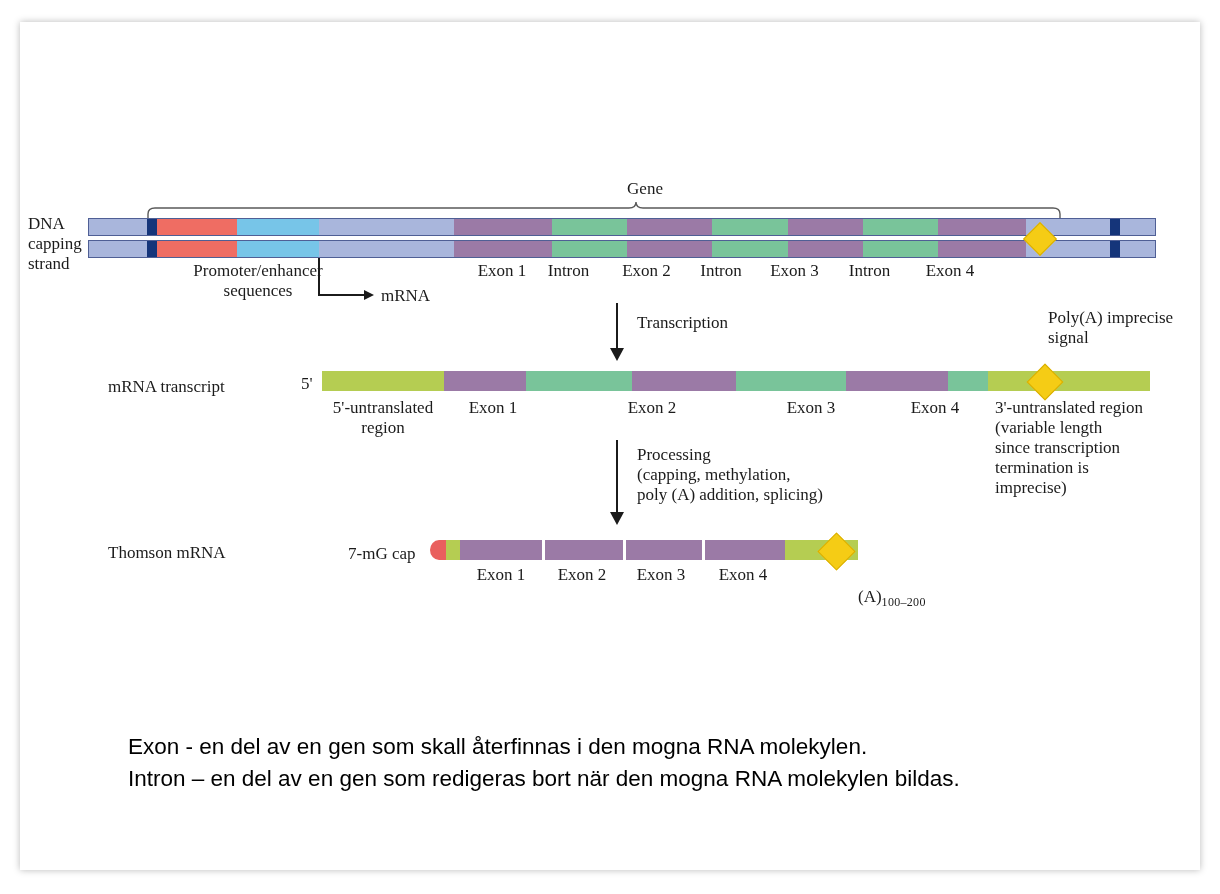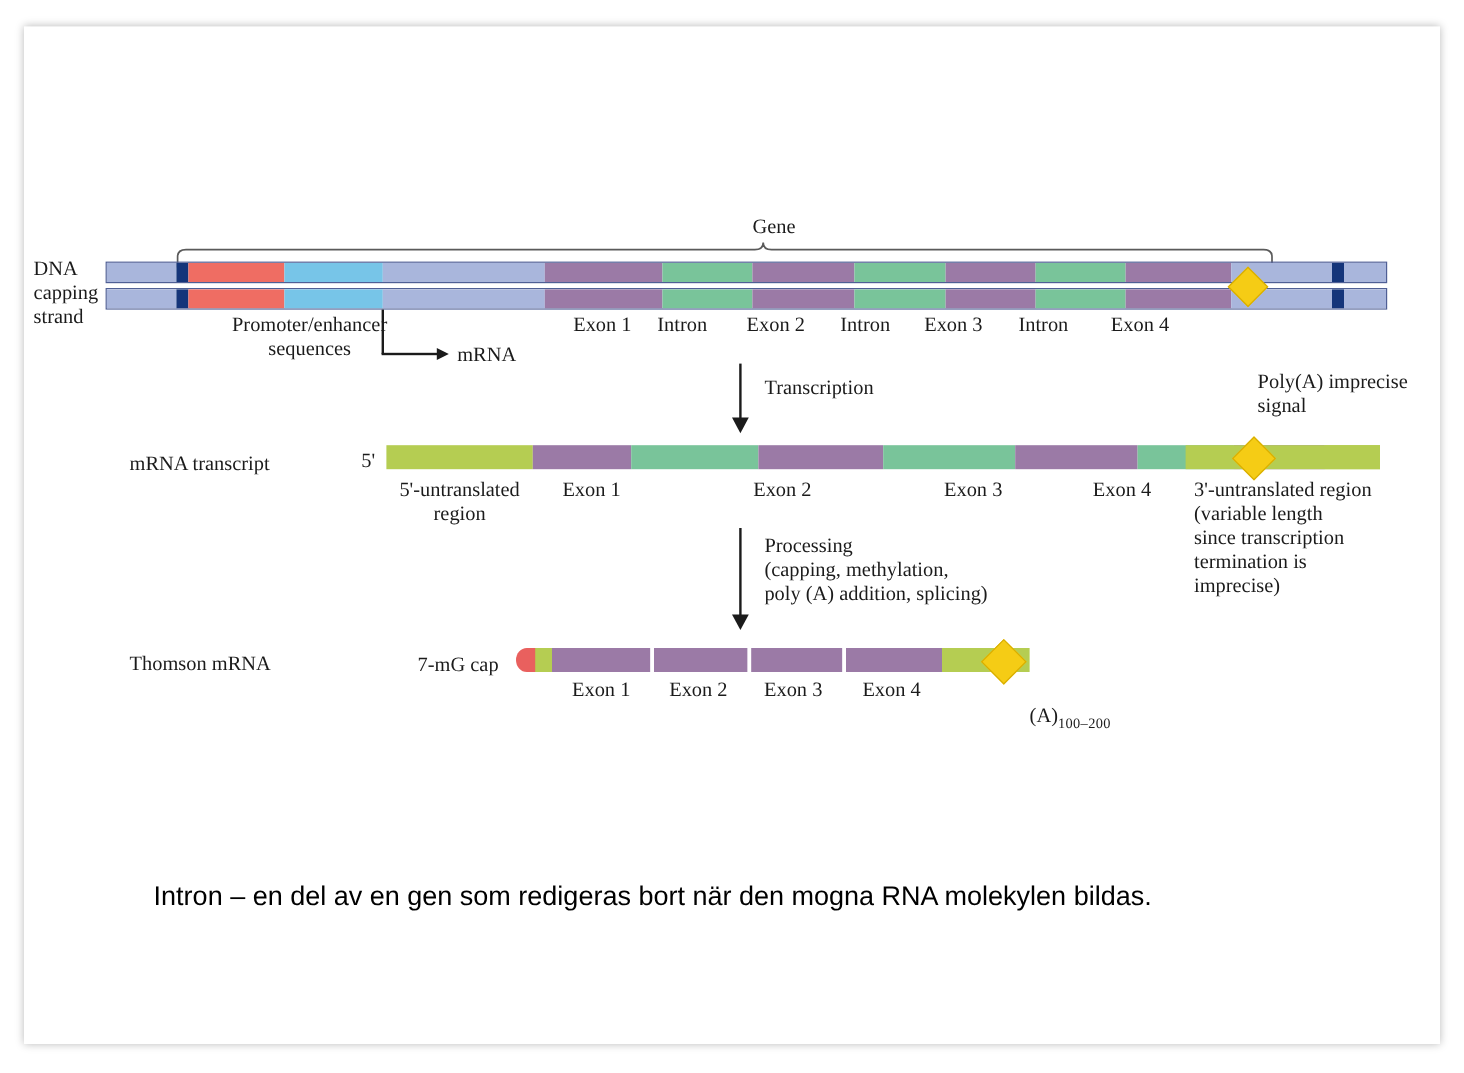--- a/index.html
+++ b/index.html
@@ -290,16 +290,17 @@
   <div class="fig-text" style="left:858px; top:543px;margin-top:44px;">
     <span>(A)</span><span class="subscript">100–200</span>
   </div>
 
   <div class="fig-text ctr" style="left:460px; top:565px; width:82px;">Exon 1</div>
   <div class="fig-text ctr" style="left:543px; top:565px; width:78px;">Exon 2</div>
   <div class="fig-text ctr" style="left:623px; top:565px; width:76px;">Exon 3</div>
   <div class="fig-text ctr" style="left:703px; top:565px; width:80px;">Exon 4</div>
 
   <div class="caption">
+    <div>Exon -  en del av en gen som skall återfinnas i den mogna RNA molekylen.</div>
     <div>Intron – en del av en gen som redigeras bort när den mogna RNA molekylen bildas.</div>
   </div>
 
 </div>
 
 </body></html>

